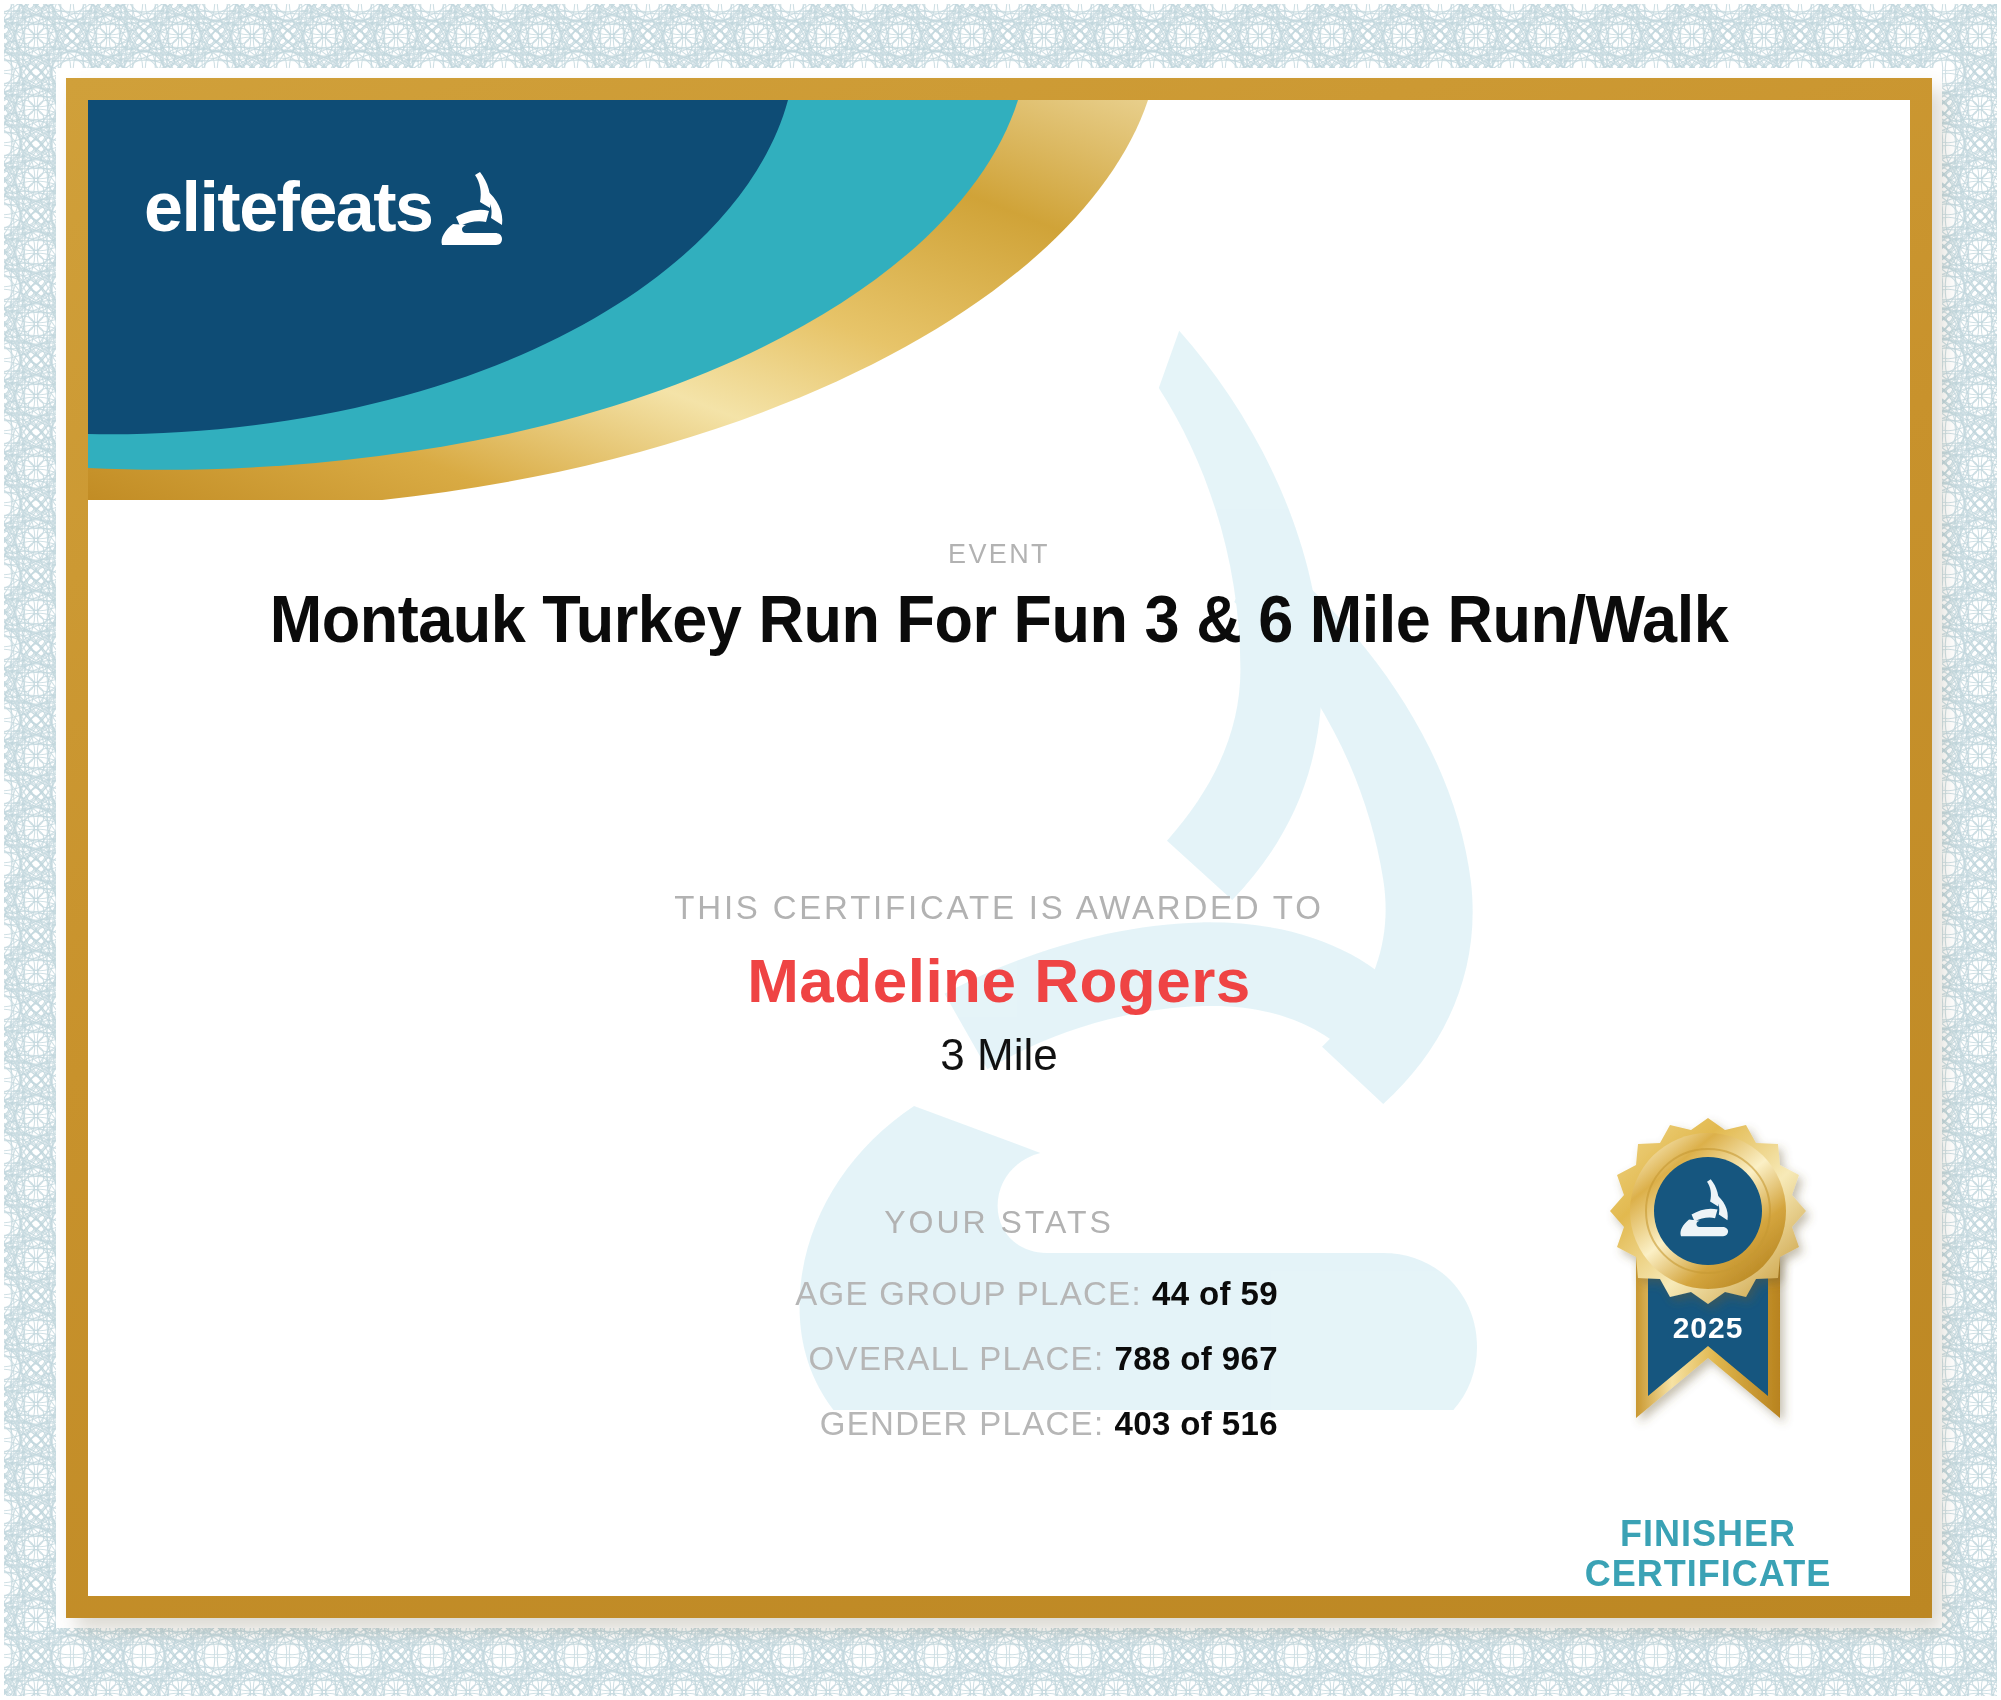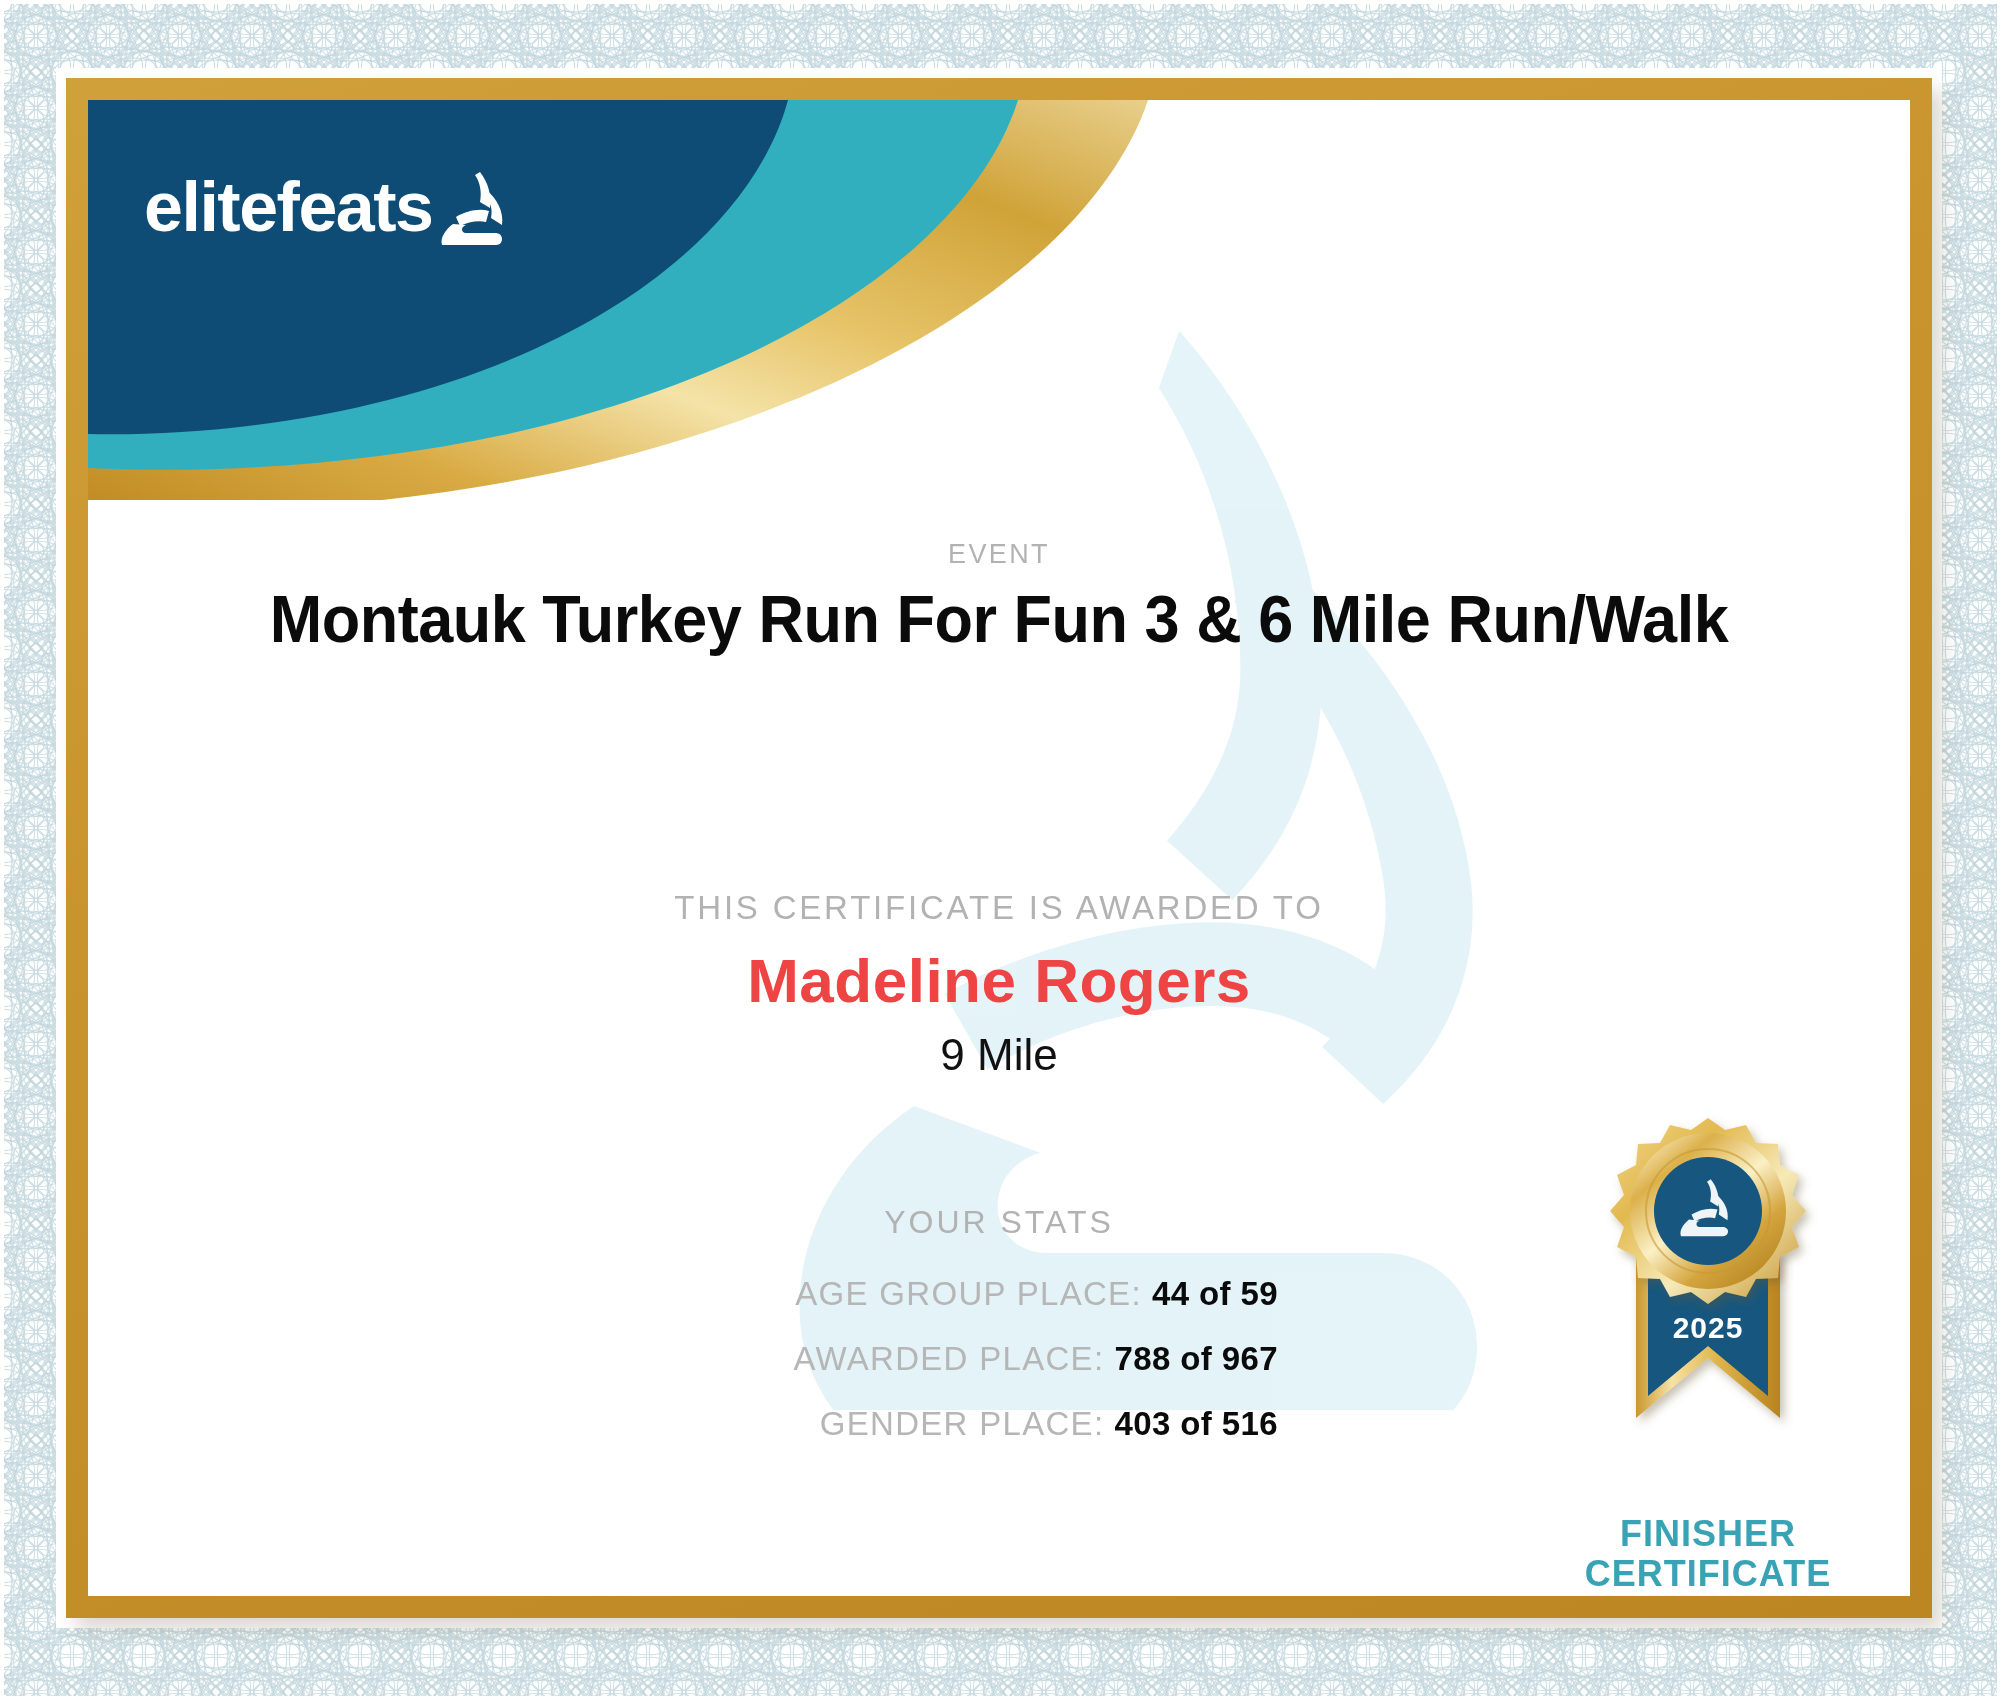--- a/index.html
+++ b/index.html
@@ -276,31 +276,31 @@
         </svg>
       </div>
 
       <div class="content">
 
         <div class="label-soft event-label">EVENT</div>
         <div class="event-title">Montauk Turkey Run For Fun 3 &amp; 6 Mile Run/Walk</div>
 
         <div class="label-soft awarded-label">THIS CERTIFICATE IS AWARDED TO</div>
         <div class="recipient-name">Madeline Rogers</div>
-        <div class="recipient-distance">9 Mile</div>
+        <div class="recipient-distance">3 Mile</div>
 
         <div class="label-soft stats-label">YOUR STATS</div>
 
         <div class="stats-list">
           <div class="stat-row">
             <span class="stat-label">AGE GROUP PLACE:</span>
             <span class="stat-value">44 of 59</span>
           </div>
           <div class="stat-row">
-            <span class="stat-label">AWARDED PLACE:</span>
+            <span class="stat-label">OVERALL PLACE:</span>
             <span class="stat-value">788 of 967</span>
           </div>
           <div class="stat-row">
             <span class="stat-label">GENDER PLACE:</span>
             <span class="stat-value">403 of 516</span>
           </div>
         </div>
 
         <div class="badge">
           <svg class="badge-svg" width="300" height="400" viewBox="0 0 300 400" xmlns="http://www.w3.org/2000/svg">

